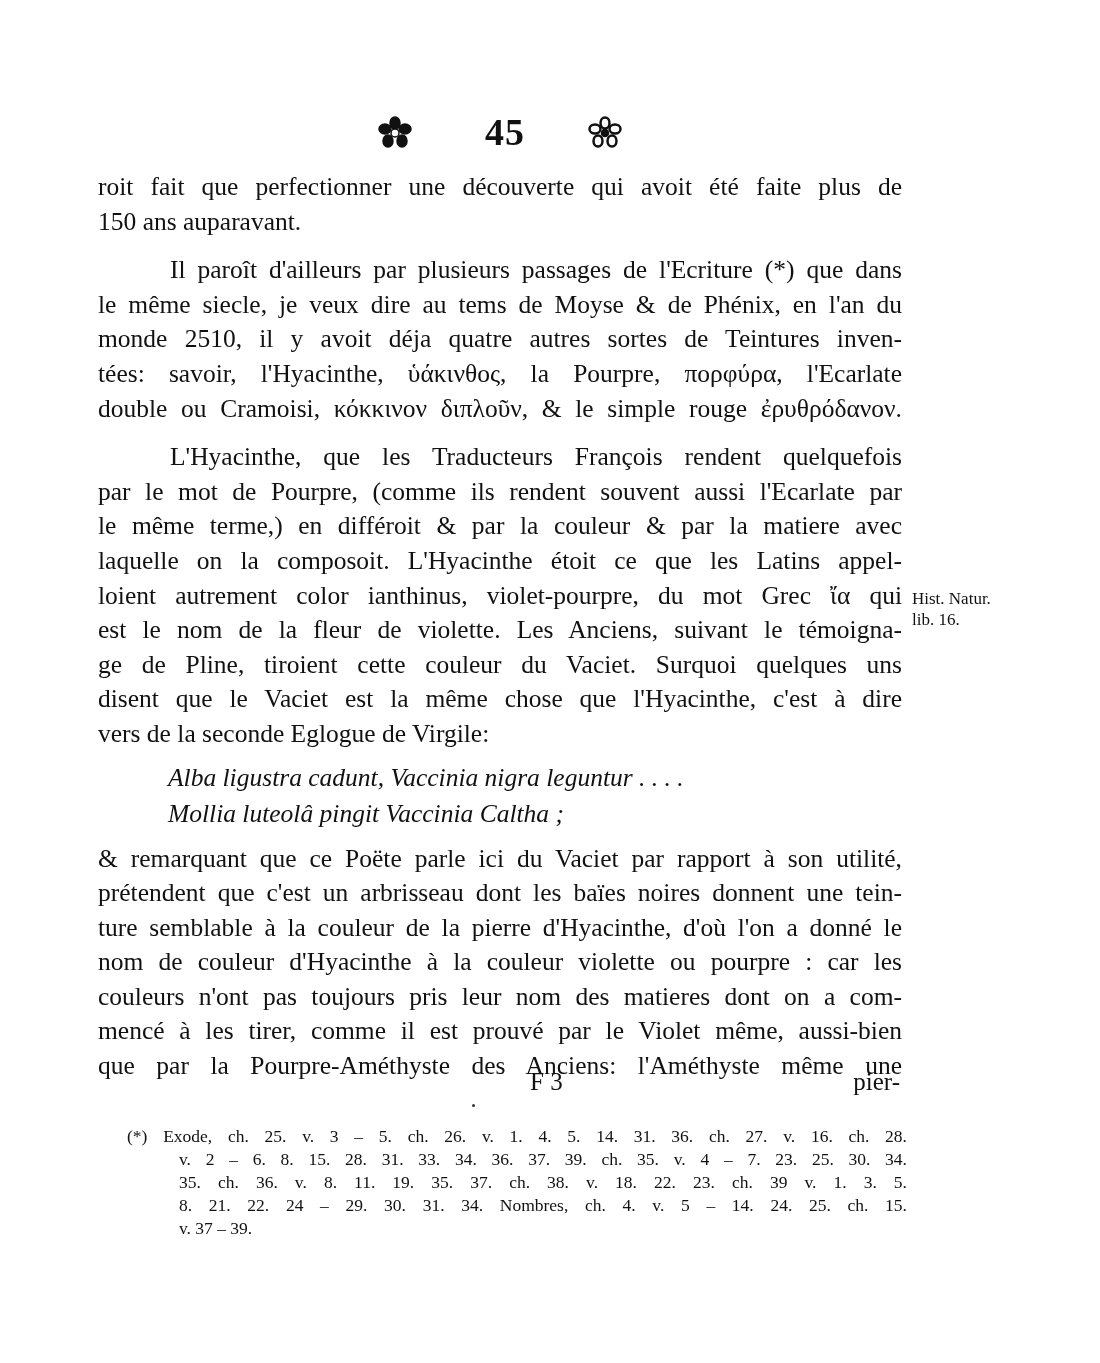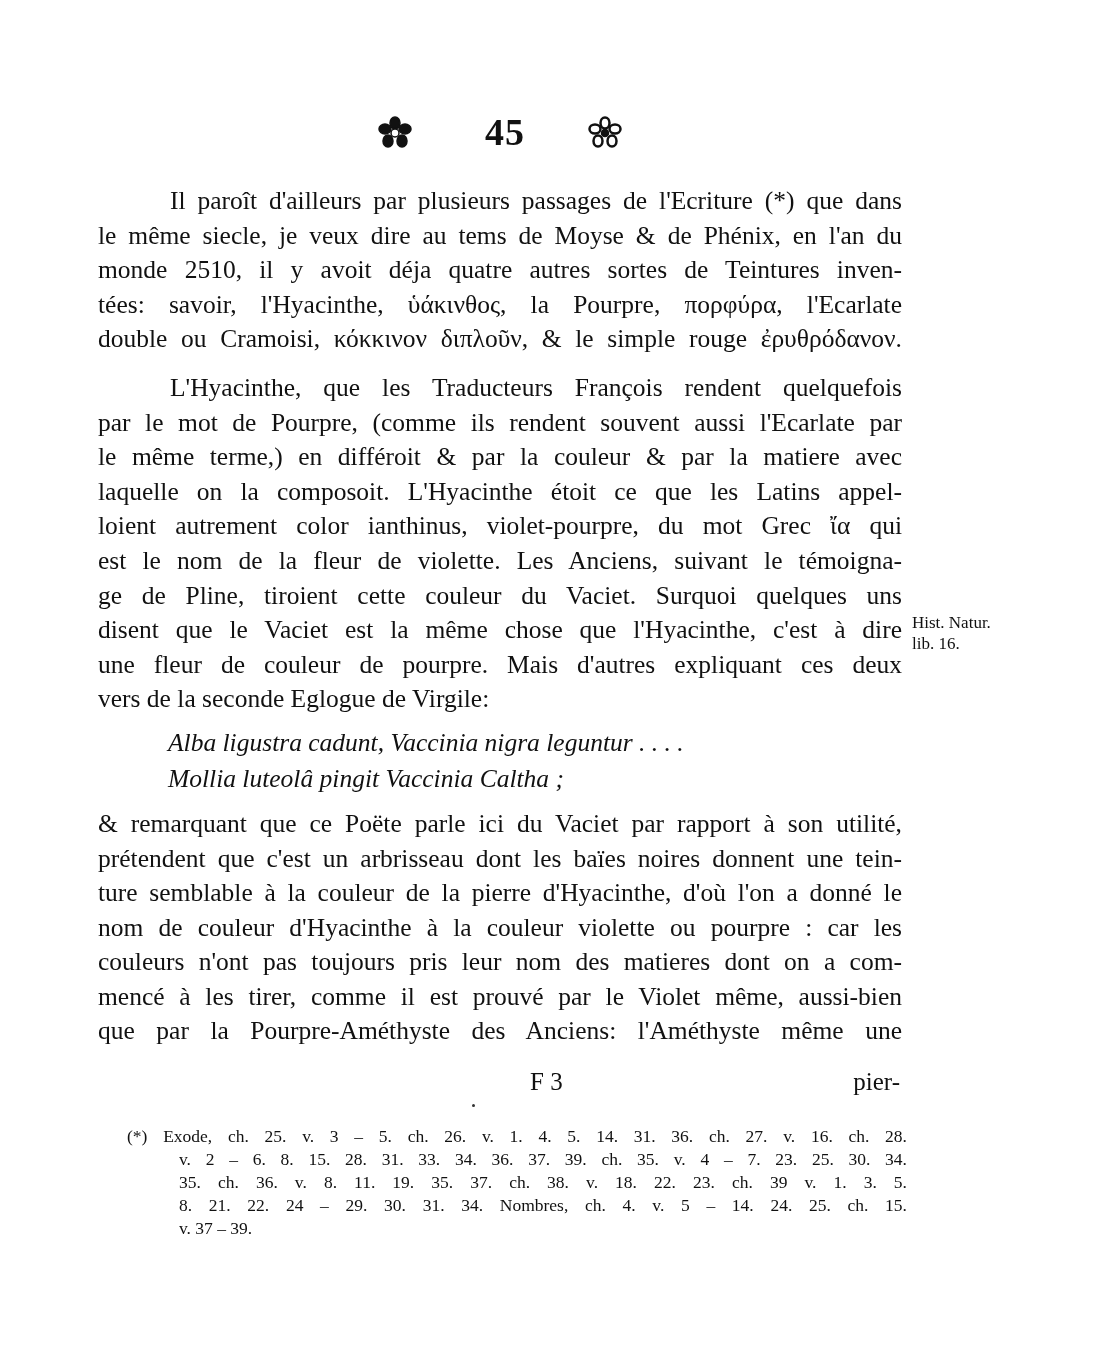--- a/index.html
+++ b/index.html
@@ -12,21 +12,21 @@
   .pagenum { position: absolute; left: 470px; top: 2px; width: 70px; text-align: center;
              font-size: 38px; font-weight: bold; letter-spacing: 1px; }
   .body-text { position: absolute; left: 98px; top: 170px; width: 804px;
                font-size: 25.5px; line-height: 34.6px; }
   .para { margin: 0; text-align: justify; text-align-last: auto; }
   .gap { height: 14px; }
   .line { display: block; white-space: nowrap; text-align: justify; text-align-last: justify; }
   .line.last { text-align-last: left; }
   .ind { padding-left: 72px; }
   .verse { padding-left: 70px; font-style: italic; margin: 8px 0 10px 0; line-height: 36px; }
-  .margin-note { position: absolute; left: 912px; top: 588px; font-size: 17px; line-height: 21px; width: 160px; margin-top: 24px; }
+  .margin-note { position: absolute; left: 912px; top: 588px; font-size: 17px; line-height: 21px; width: 160px; }
   .sig-line { position: absolute; left: 98px; top: 1068px; width: 804px; height: 34px; font-size: 25px; }
   .sig { position: absolute; left: 432px; top: 0; }
   .catch { position: absolute; right: 2px; top: 0; }
   .dot { position: absolute; left: 472px; top: 1104px; width: 3px; height: 3px; background: #333; border-radius: 50%; }
   .footnote { position: absolute; left: 127px; top: 1125px; width: 780px; font-size: 17.5px; line-height: 23px; }
   .fn-line { display: block; white-space: nowrap; text-align: justify; text-align-last: justify; padding-left: 52px; }
   .fn-line.first { padding-left: 0; }
   .fn-line.last { text-align-last: left; }
 </style>
 </head>
@@ -51,40 +51,41 @@
       <ellipse cx="24" cy="25" rx="4.5" ry="5.5"></ellipse>
       <ellipse cx="10" cy="25" rx="4.5" ry="5.5"></ellipse>
       <ellipse cx="7" cy="13" rx="5.5" ry="4.5"></ellipse>
       <circle cx="17" cy="17" r="3" fill="#111"></circle>
     </g>
   </svg>
 </div>
 
 <div class="body-text">
   <div class="para">
+    <span class="line">roit fait que perfectionner une découverte qui avoit été faite plus de</span>
+    <span class="line last">150 ans auparavant.</span>
   </div>
   <div class="gap"></div>
   <div class="para">
     <span class="line ind">Il paroît d'ailleurs par plusieurs passages de l'Ecriture (*) que dans</span>
     <span class="line">le même siecle, je veux dire au tems de Moyse &amp; de Phénix, en l'an du</span>
     <span class="line">monde 2510, il y avoit déja quatre autres sortes de Teintures inven-</span>
     <span class="line">tées: savoir, l'Hyacinthe, ὑάκινθος, la Pourpre, πορφύρα, l'Ecarlate</span>
     <span class="line">double ou Cramoisi, κόκκινον διπλοῦν, &amp; le simple rouge ἐρυθρόδανον.</span>
   </div>
   <div class="gap"></div>
   <div class="para">
     <span class="line ind">L'Hyacinthe, que les Traducteurs François rendent quelquefois</span>
     <span class="line">par le mot de Pourpre, (comme ils rendent souvent aussi l'Ecarlate par</span>
     <span class="line">le même terme,) en différoit &amp; par la couleur &amp; par la matiere avec</span>
     <span class="line">laquelle on la composoit. L'Hyacinthe étoit ce que les Latins appel-</span>
     <span class="line">loient autrement color ianthinus, violet-pourpre, du mot Grec ἴα qui</span>
     <span class="line">est le nom de la fleur de violette. Les Anciens, suivant le témoigna-</span>
     <span class="line">ge de Pline, tiroient cette couleur du Vaciet. Surquoi quelques uns</span>
     <span class="line">disent que le Vaciet est la même chose que l'Hyacinthe, c'est à dire</span>
-    <span class="line">une fleur de couleur de pourpre. Mais d'autres expliquant ces deux</span>
     <span class="line last">vers de la seconde Eglogue de Virgile:</span>
   </div>
   <div class="verse">
     <div>Alba ligustra cadunt, Vaccinia nigra leguntur . . . .</div>
     <div>Mollia luteolâ pingit Vaccinia Caltha ;</div>
   </div>
   <div class="para">
     <span class="line">&amp; remarquant que ce Poëte parle ici du Vaciet par rapport à son utilité,</span>
     <span class="line">prétendent que c'est un arbrisseau dont les baïes noires donnent une tein-</span>
     <span class="line">ture semblable à la couleur de la pierre d'Hyacinthe, d'où l'on a donné le</span>

